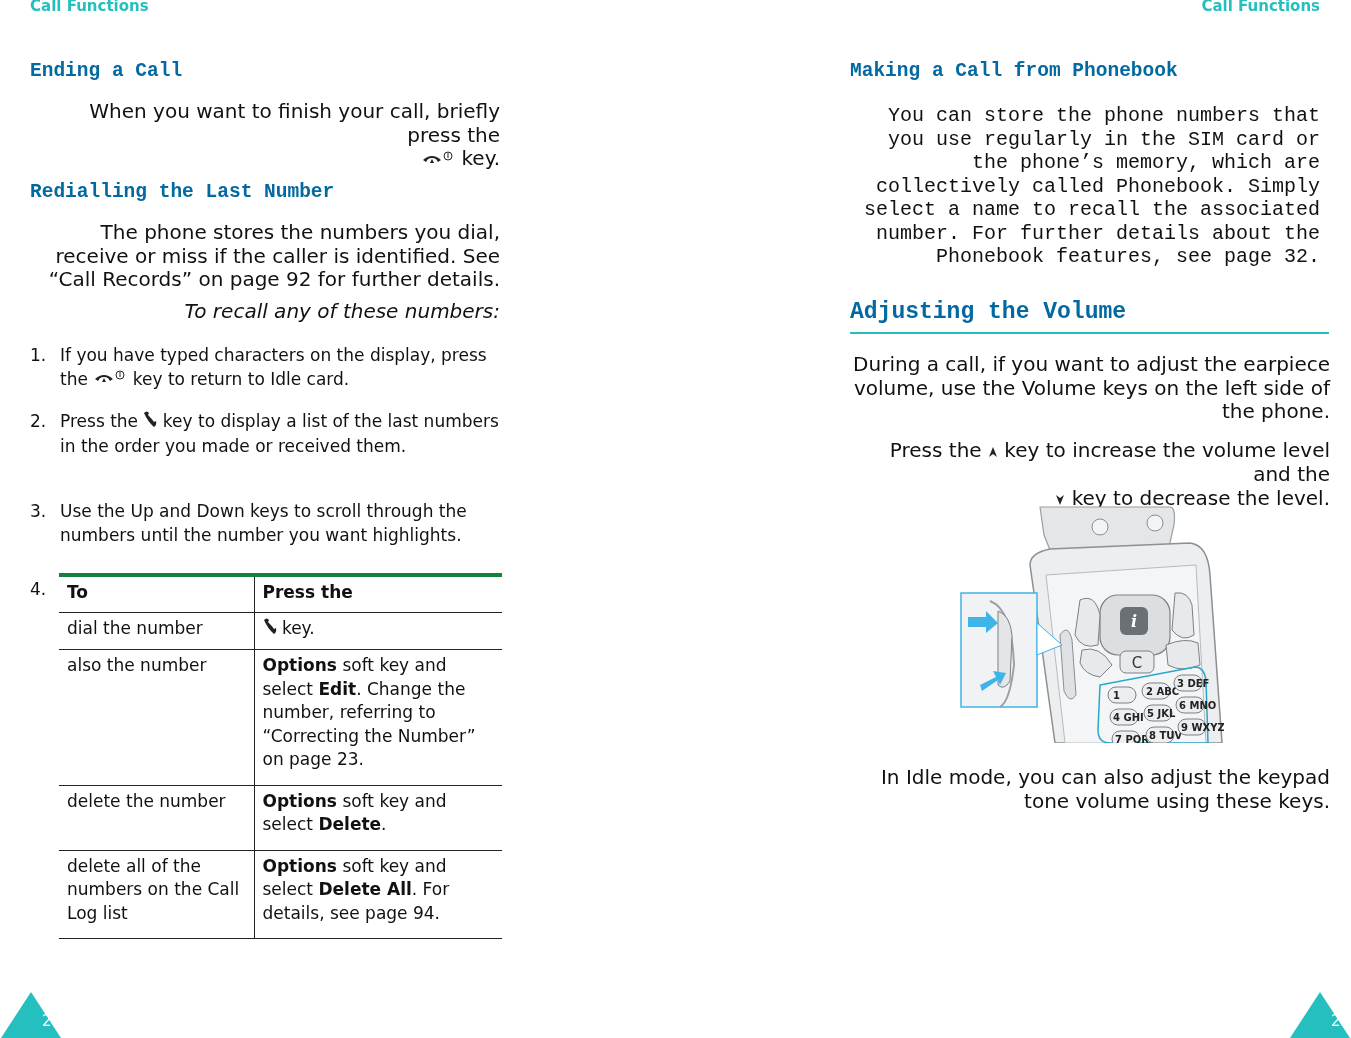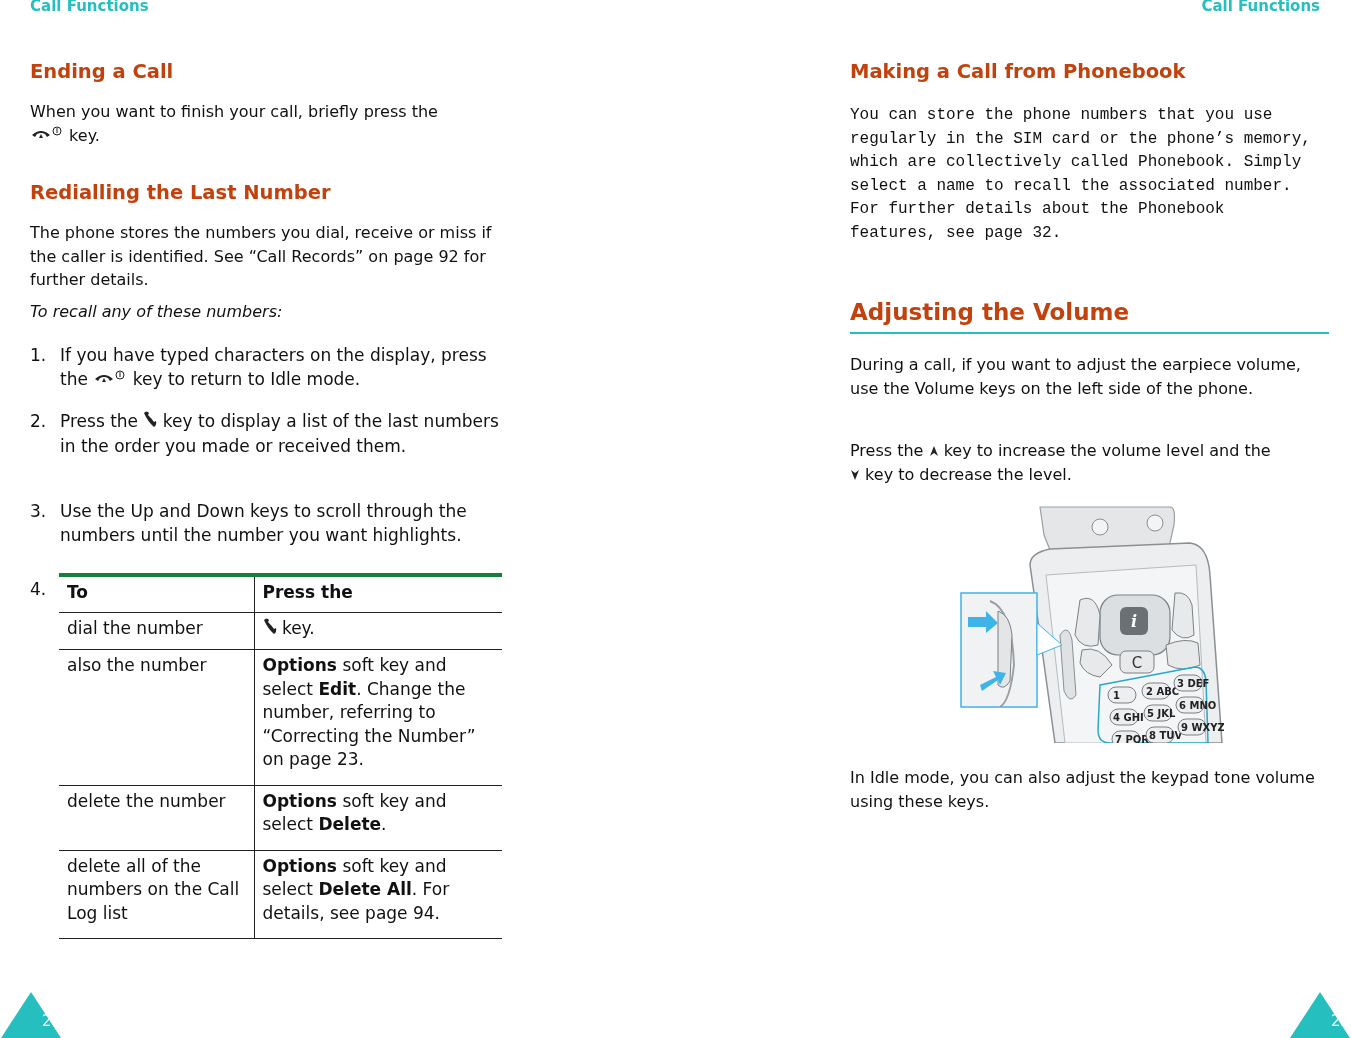--- a/index.html
+++ b/index.html
@@ -4,22 +4,22 @@
 <style>
   * { box-sizing: border-box; margin: 0; padding: 0; }
   html, body { width: 1351px; height: 1038px; background: #ffffff; overflow: hidden; }
   body { position: relative; font-family: "DejaVu Sans", sans-serif; color: #111; font-size: 17px; }
   .page { position: absolute; top: 0; height: 1038px; }
   .page-left { left: 0; width: 676px; }
   .page-right { left: 676px; width: 675px; }
   .running-head { position: absolute; top: -3px; font-weight: bold; font-size: 15px; color: #26bfbf; }
   .rh-left { left: 30px; }
   .rh-right { right: 31px; }
-  .h2 { position: absolute; font-weight: bold; font-size: 19.5px; color: #c2410c; }
-  .p { position: absolute; line-height: 23.5px; font-size: 16px; }
+  .h2 { position: absolute; font-weight: bold; font-size: 19.5px; color: #0369a1; font-family: Liberation Mono, monospace; }
+  .p { position: absolute; line-height: 23.5px; font-size: 20px; text-align: right; }
   .ol-item { position: absolute; left: 30px; width: 470px; line-height: 23.5px; }
   .ol-item .num { position: absolute; left: 0; top: 0; }
   .ol-item .txt { display: block; padding-left: 30px; }
   .icon { display: inline-block; vertical-align: middle; }
   .tbl { position: absolute; left: 59px; top: 573px; width: 443px; border-collapse: collapse; }
   .tbl td, .tbl th { text-align: left; vertical-align: top; font-size: 17px; line-height: 23.5px; font-weight: normal; }
   .tbl th { font-weight: bold; padding: 4px 8px 7px 8px; }
   .tbl td { padding: 4px 8px 13px 8px; margin-left: 13px; }
   .tbl tr { border-bottom: 1px solid #222; }
   .tbl tr:first-child { border-top: 4px solid #15803d; }
@@ -62,21 +62,21 @@
     <span class="txt">
       <span>If you have typed characters on the display, press the</span>
       <span class="icon">
         <svg width="34" height="16" viewBox="0 0 34 16">
             <path d="M2 10 Q11 2 20 10 L17 12 L15 9 Q11 7 7 9 L5 12 Z" fill="#222"></path>
             <path d="M9 13 L11 9 L13 13 Z" fill="#222"></path>
             <circle cx="27" cy="6" r="4" fill="none" stroke="#222" stroke-width="1"></circle>
             <line x1="27" y1="3" x2="27" y2="8" stroke="#222" stroke-width="1"></line>
           </svg>
       </span>
-      <span>key to return to Idle mode.</span>
+      <span>key to return to Idle card.</span>
     </span>
   </div>
 
   <div class="ol-item" style="top:410px;">
     <span class="num">2.</span>
     <span class="txt">
       <span>Press the</span>
       <span class="icon">
         <svg width="14" height="18" viewBox="0 0 14 18">
             <path d="M1 3 Q4 0 6 3 L5 5 Q9 9 11 12 L13 11 Q14 15 11 17 Q5 12 1 3 Z" fill="#222"></path>

